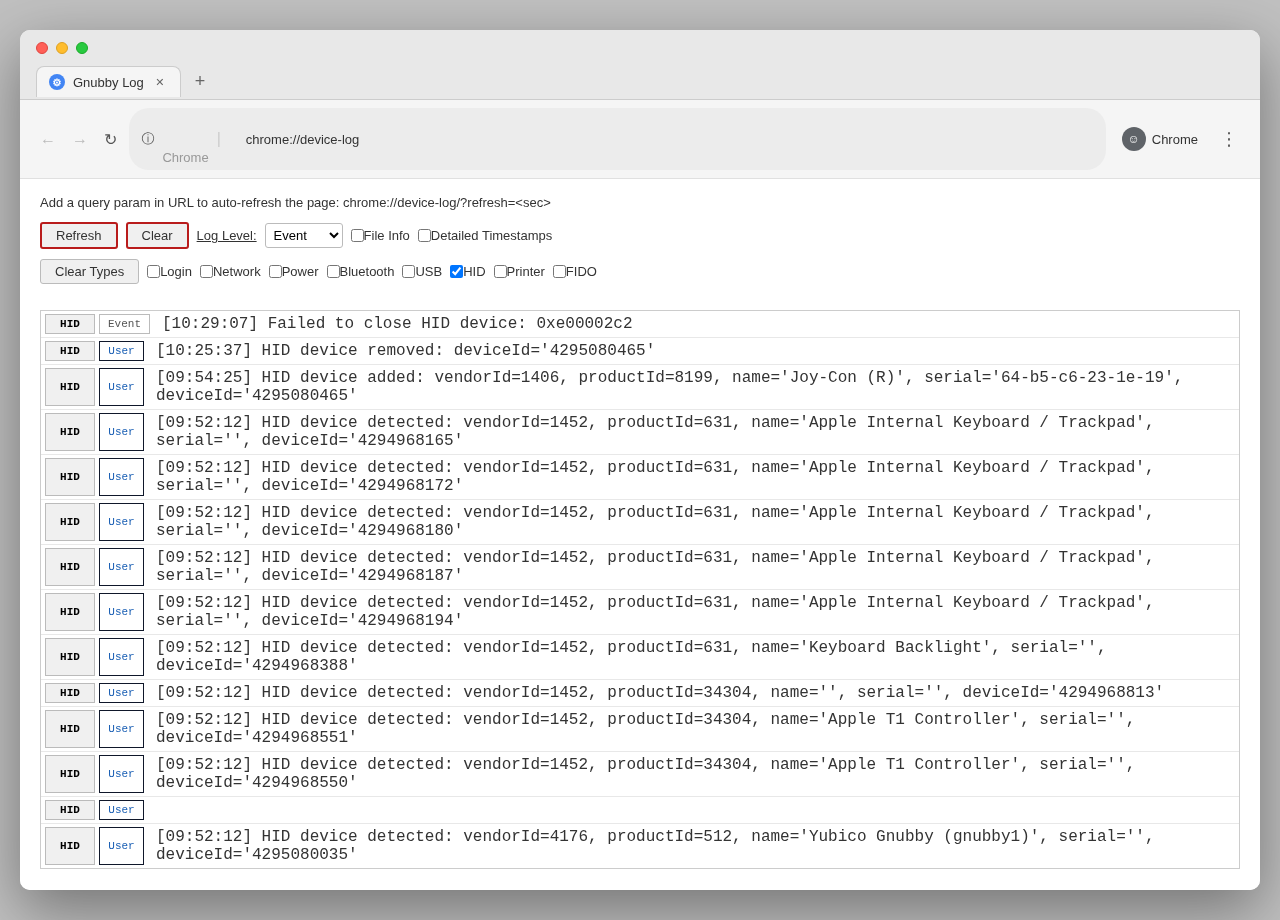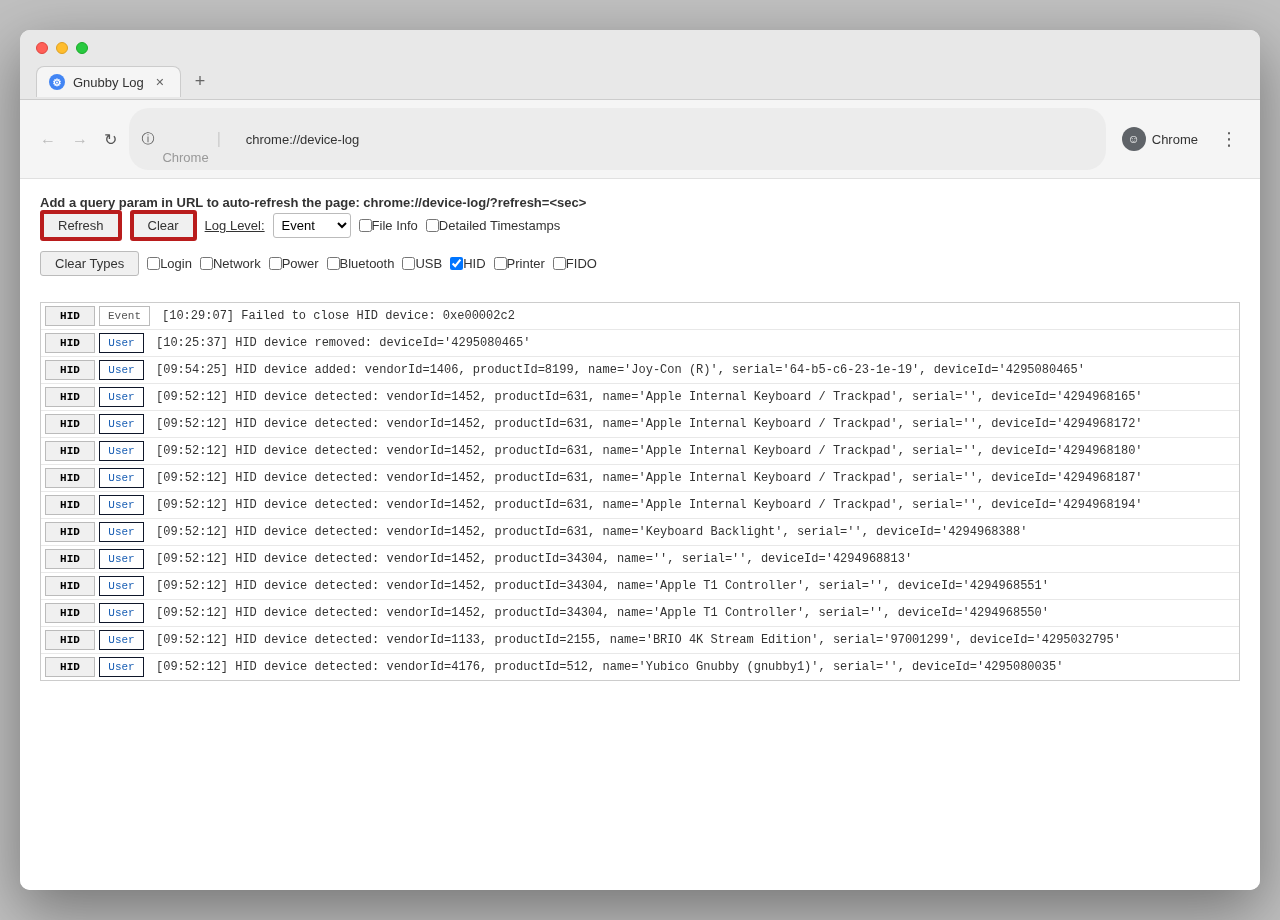--- a/index.html
+++ b/index.html
@@ -168,34 +168,33 @@
     }
     
     .page-content {
       flex: 1;
       background: white;
       padding: 16px 20px;
       font-size: 13px;
     }
     .info-bar {
       color: #333;
-      margin-bottom: 0;
-      font-size: 13px;
-      font-weight: bold;
+      margin-bottom: 12px;
+      font-size: 13px;
     }
     .controls-row {
       display: flex;
       align-items: center;
       gap: 8px;
       margin-bottom: 10px;
       flex-wrap: wrap;
     }
     .btn {
       background: #f0f0f0;
-      border: 4px solid #b91c1c;
+      border: 2px solid #b91c1c;
       border-radius: 3px;
       padding: 4px 14px;
       font-size: 13px;
       cursor: pointer;
       color: #333;
     }
     .label-text {
       font-size: 13px;
       color: #333;
       text-decoration: underline;
@@ -274,21 +273,21 @@
       color: #555;
       border: 1px solid #bbb;
     }
     .log-message {
       padding: 4px 8px;
       color: #333;
       flex: 1;
       display: flex;
       align-items: center;
       font-family: 'Courier New', Courier, monospace;
-      font-size: 12px;
+      font-size: 16px;
     }
   </style>
 </head>
 <body>
 
 <div class="browser-window">
 
   <div class="title-bar">
     <div class="traffic-lights">
       <div class="traffic-light tl-red"></div>
@@ -443,21 +442,20 @@
           <div class="log-message">[09:52:12] HID device detected: vendorId=1452, productId=34304, name='Apple T1 Controller', serial='', deviceId='4294968551'</div>
         </div>
         <div class="log-row">
           <div class="log-type">HID</div>
           <div class="log-level user-level">User</div>
           <div class="log-message">[09:52:12] HID device detected: vendorId=1452, productId=34304, name='Apple T1 Controller', serial='', deviceId='4294968550'</div>
         </div>
         <div class="log-row">
           <div class="log-type">HID</div>
           <div class="log-level user-level">User</div>
-          <div class="log-message">[09:52:12] HID device detected: vendorId=1133, productId=2155, name='BRIO 4K Stream Edition', serial='97001299', deviceId='4295032795'</div>
         </div>
         <div class="log-row">
           <div class="log-type">HID</div>
           <div class="log-level user-level">User</div>
           <div class="log-message">[09:52:12] HID device detected: vendorId=4176, productId=512, name='Yubico Gnubby (gnubby1)', serial='', deviceId='4295080035'</div>
         </div>
       </div>
   </div>
 </div>
 

